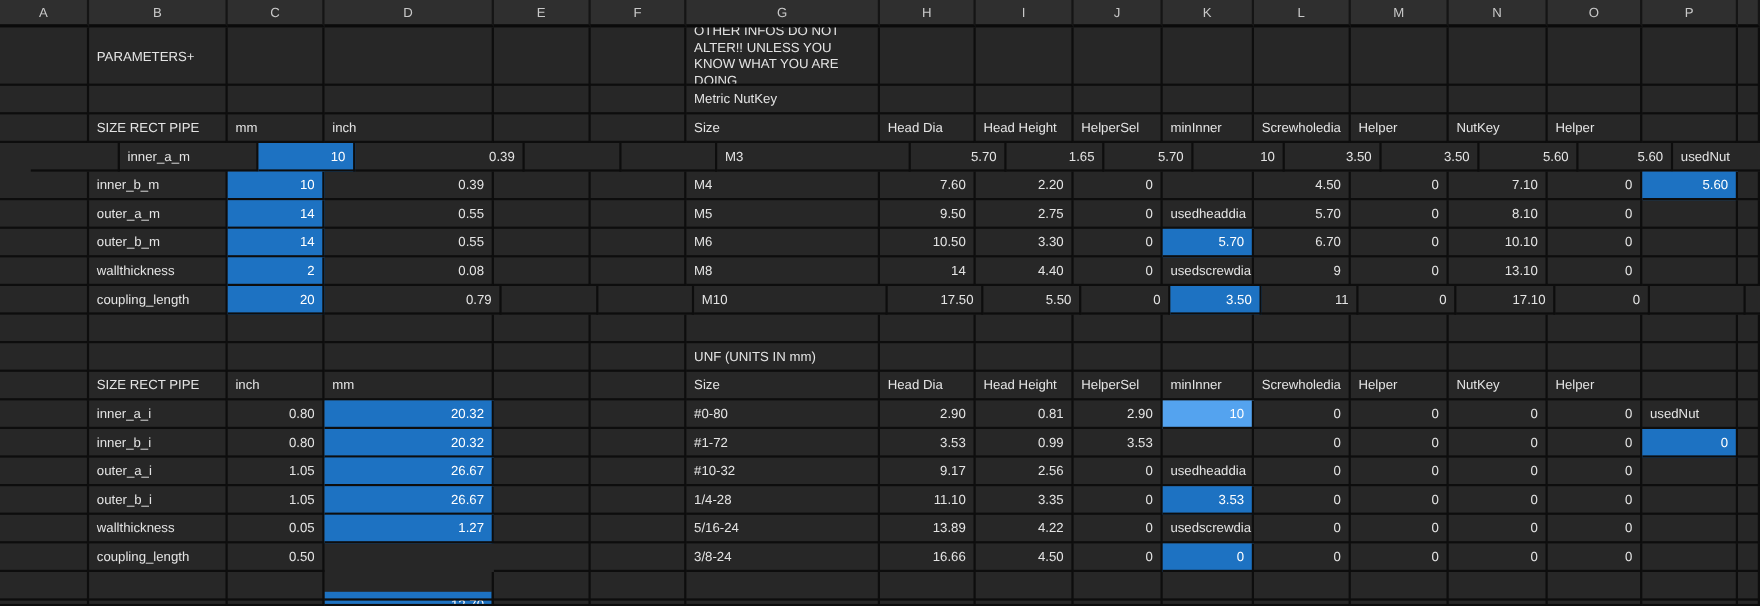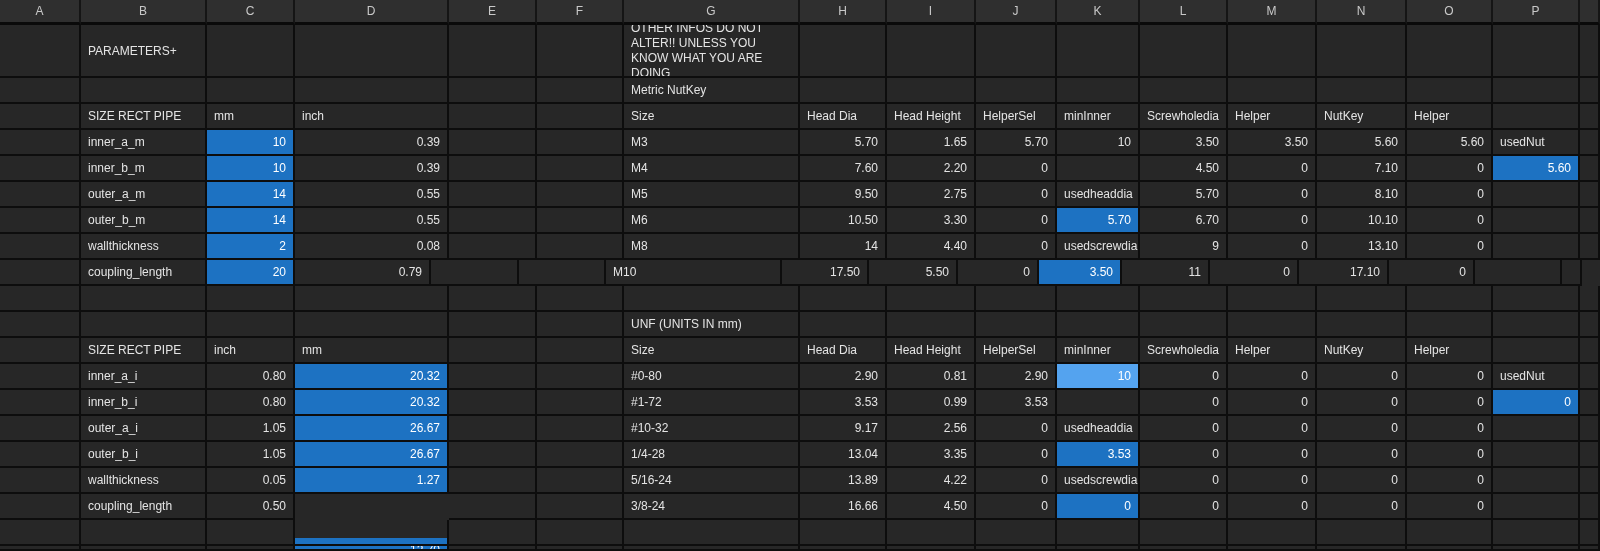--- a/index.html
+++ b/index.html
@@ -114,21 +114,21 @@
         <div class="cell al-l" style="width: 89px;">Head Height</div>
         <div class="cell al-l" style="width: 81px;">HelperSel</div>
         <div class="cell al-l" style="width: 83px;">minInner</div>
         <div class="cell al-l" style="width: 88px;">Screwholedia</div>
         <div class="cell al-l" style="width: 89px;">Helper</div>
         <div class="cell al-l" style="width: 90px;">NutKey</div>
         <div class="cell al-l" style="width: 86px;">Helper</div>
         <div class="cell" style="width: 87px;"></div>
         <div class="cell" style="width: 20px;"></div>
       </div>
-      <div class="row" style="height: 26px;">
+      <div class="row" style="height: 26px; margin-left: 28px;">
         <div class="cell" style="width: 81px;"></div>
         <div class="cell al-l" style="width: 126px;">inner_a_m</div>
         <div class="cell al-r input" style="width: 88px;">10</div>
         <div class="cell al-r" style="width: 154px;">0.39</div>
         <div class="cell" style="width: 88px;"></div>
         <div class="cell" style="width: 87px;"></div>
         <div class="cell al-l" style="width: 176px;">M3</div>
         <div class="cell al-r" style="width: 87px;">5.70</div>
         <div class="cell al-r" style="width: 89px;">1.65</div>
         <div class="cell al-r" style="width: 81px;">5.70</div>
@@ -213,21 +213,21 @@
         <div class="cell al-r" style="width: 89px;">0</div>
         <div class="cell al-r" style="width: 90px;">13.10</div>
         <div class="cell al-r" style="width: 86px;">0</div>
         <div class="cell" style="width: 87px;"></div>
         <div class="cell" style="width: 20px;"></div>
       </div>
       <div class="row" style="height: 26px;">
         <div class="cell" style="width: 81px;"></div>
         <div class="cell al-l" style="width: 126px;">coupling_length</div>
         <div class="cell al-r input" style="width: 88px;">20</div>
-        <div class="cell al-r" style="width: 136px;">0.79</div>
+        <div class="cell al-r" style="width: 161px;">0.79</div>
         <div class="cell" style="width: 88px;"></div>
         <div class="cell" style="width: 87px;"></div>
         <div class="cell al-l" style="width: 176px;">M10</div>
         <div class="cell al-r" style="width: 87px;">17.50</div>
         <div class="cell al-r" style="width: 89px;">5.50</div>
         <div class="cell al-r" style="width: 81px;">0</div>
         <div class="cell al-r input" style="width: 83px;">3.50</div>
         <div class="cell al-r" style="width: 88px;">11</div>
         <div class="cell al-r" style="width: 89px;">0</div>
         <div class="cell al-r" style="width: 90px;">17.10</div>
@@ -350,21 +350,21 @@
         <div class="cell" style="width: 20px;"></div>
       </div>
       <div class="row" style="height: 26px;">
         <div class="cell" style="width: 81px;"></div>
         <div class="cell al-l" style="width: 126px;">outer_b_i</div>
         <div class="cell al-r" style="width: 88px;">1.05</div>
         <div class="cell al-r input" style="width: 154px;">26.67</div>
         <div class="cell" style="width: 88px;"></div>
         <div class="cell" style="width: 87px;"></div>
         <div class="cell al-l" style="width: 176px;">1/4-28</div>
-        <div class="cell al-r" style="width: 87px;">13.04</div>
+        <div class="cell al-r" style="width: 87px;">11.10</div>
         <div class="cell al-r" style="width: 89px;">3.35</div>
         <div class="cell al-r" style="width: 81px;">0</div>
         <div class="cell al-r input" style="width: 83px;">3.53</div>
         <div class="cell al-r" style="width: 88px;">0</div>
         <div class="cell al-r" style="width: 89px;">0</div>
         <div class="cell al-r" style="width: 90px;">0</div>
         <div class="cell al-r" style="width: 86px;">0</div>
         <div class="cell" style="width: 87px;"></div>
         <div class="cell" style="width: 20px;"></div>
       </div>

